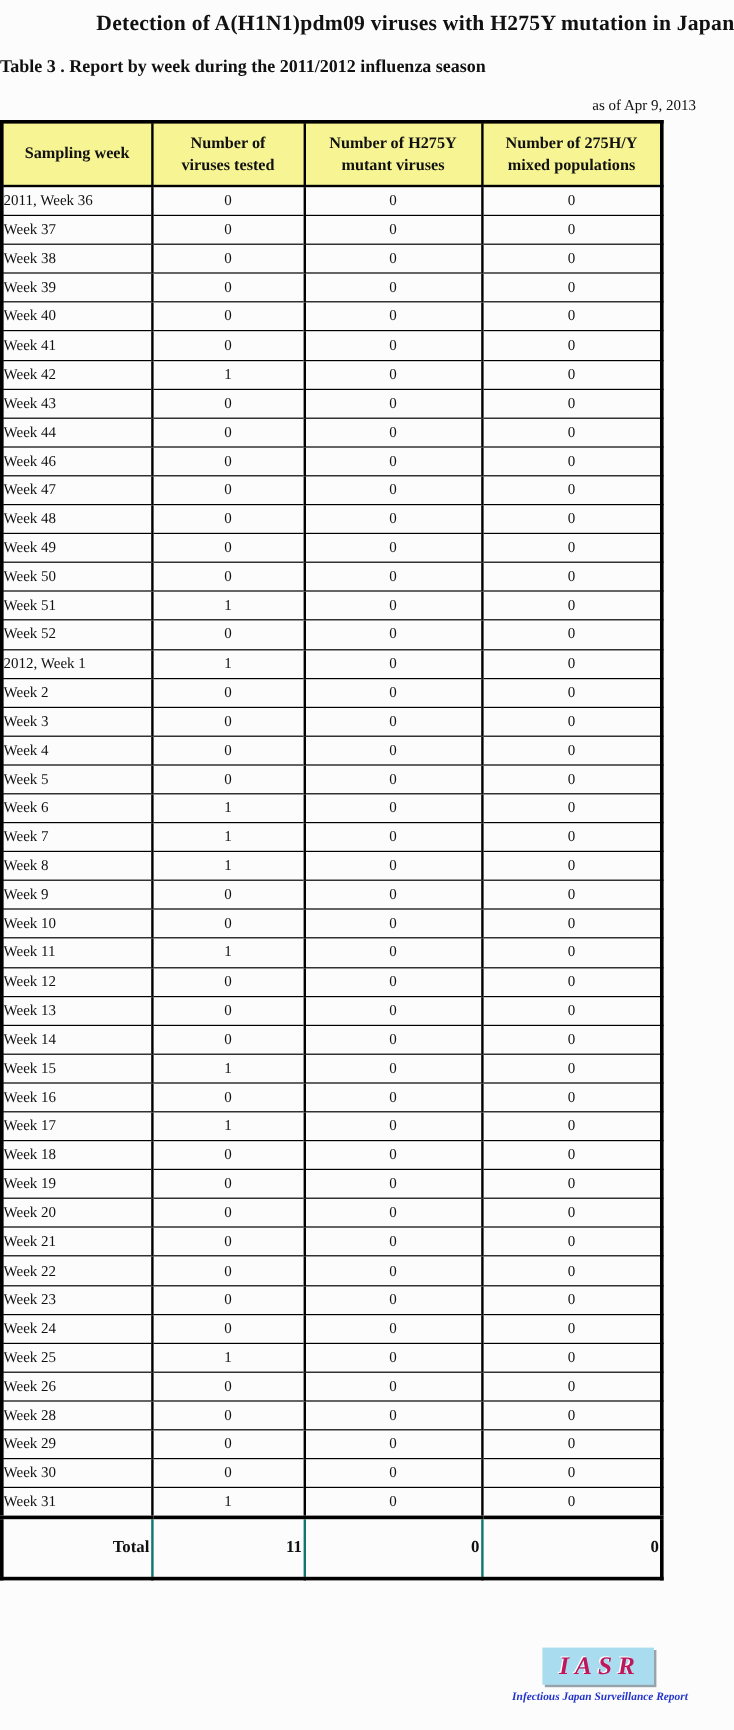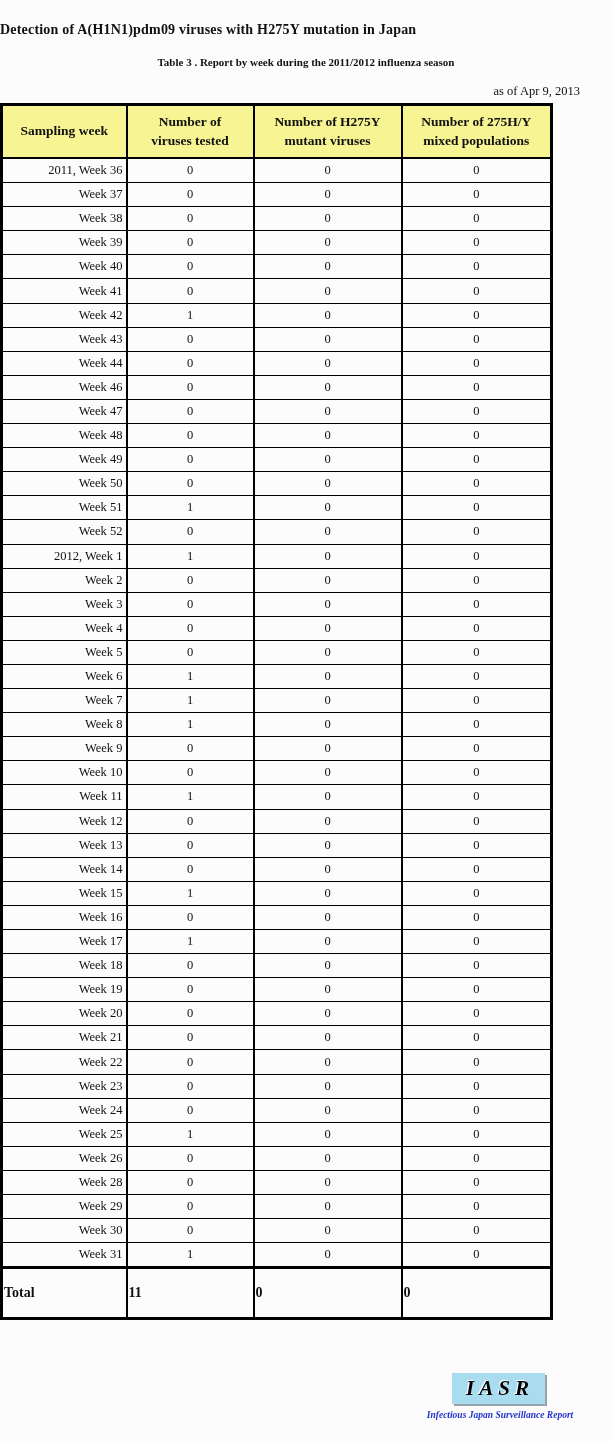--- a/index.html
+++ b/index.html
@@ -5,28 +5,28 @@
   html,body{margin:0;padding:0;}
   body{
     width:612px;height:1442px;
     background:#fcfcfc;
     font-family:"Liberation Serif", serif;
     color:#111;
     position:relative;
     overflow:hidden;
   }
   .title{
-    margin:0;padding-top:22px;
-    font-size:14px;font-weight:bold;
-    text-align:left;letter-spacing:.2px;
+    margin:0;padding-top:9px;
+    font-size:18px;font-weight:bold;
+    text-align:right;letter-spacing:.2px;
   }
   .subtitle{
     margin:18px 0 16px;
-    font-size:11px;font-weight:bold;
-    text-align:center;
+    font-size:15px;font-weight:bold;
+    text-align:left;
   }
   .asof{
     margin:13px 32px 4px 0;
     font-size:12.5px;font-weight:normal;
     text-align:right;
   }
   table{
     border-collapse:collapse;
     table-layout:fixed;
     width:550px;
@@ -46,48 +46,47 @@
   }
   tbody td{
     height:23.1px;
     font-size:12.5px;
     padding:0;
     border-top:1px solid #000;
     border-right:2px solid #000;
     vertical-align:middle;
   }
   tbody td.week{
-    text-align:right;
     padding-right:3px;
   }
   tbody td.num{
     text-align:center;
   }
   tfoot td{
     border-top:3px solid #000;
-    border-right:2px solid #000000;
+    border-right:2px solid #0f766e;
     height:46px;
     font-size:14px;
     font-weight:bold;
-    text-align:left;
+    text-align:right;
     vertical-align:middle;
   }
   .logo-box{
     position:absolute;
     top:1373px;left:452px;
     width:93px;height:31px;
     background:#aadcf0;
     box-shadow:2px 2px 0 #97a3ab;
     display:flex;align-items:center;justify-content:center;
   }
   .logo-text{
     font-size:21px;
     font-weight:bold;
     font-style:italic;
-    color:#000000;
+    color:#be185d;
     letter-spacing:5px;
     text-shadow:-1px -1px 0 #ffffff;
     padding-left:3px;
   }
   .logo-sub{
     position:absolute;
     top:1410px;left:414px;
     width:172px;
     text-align:center;
     font-size:9.5px;

